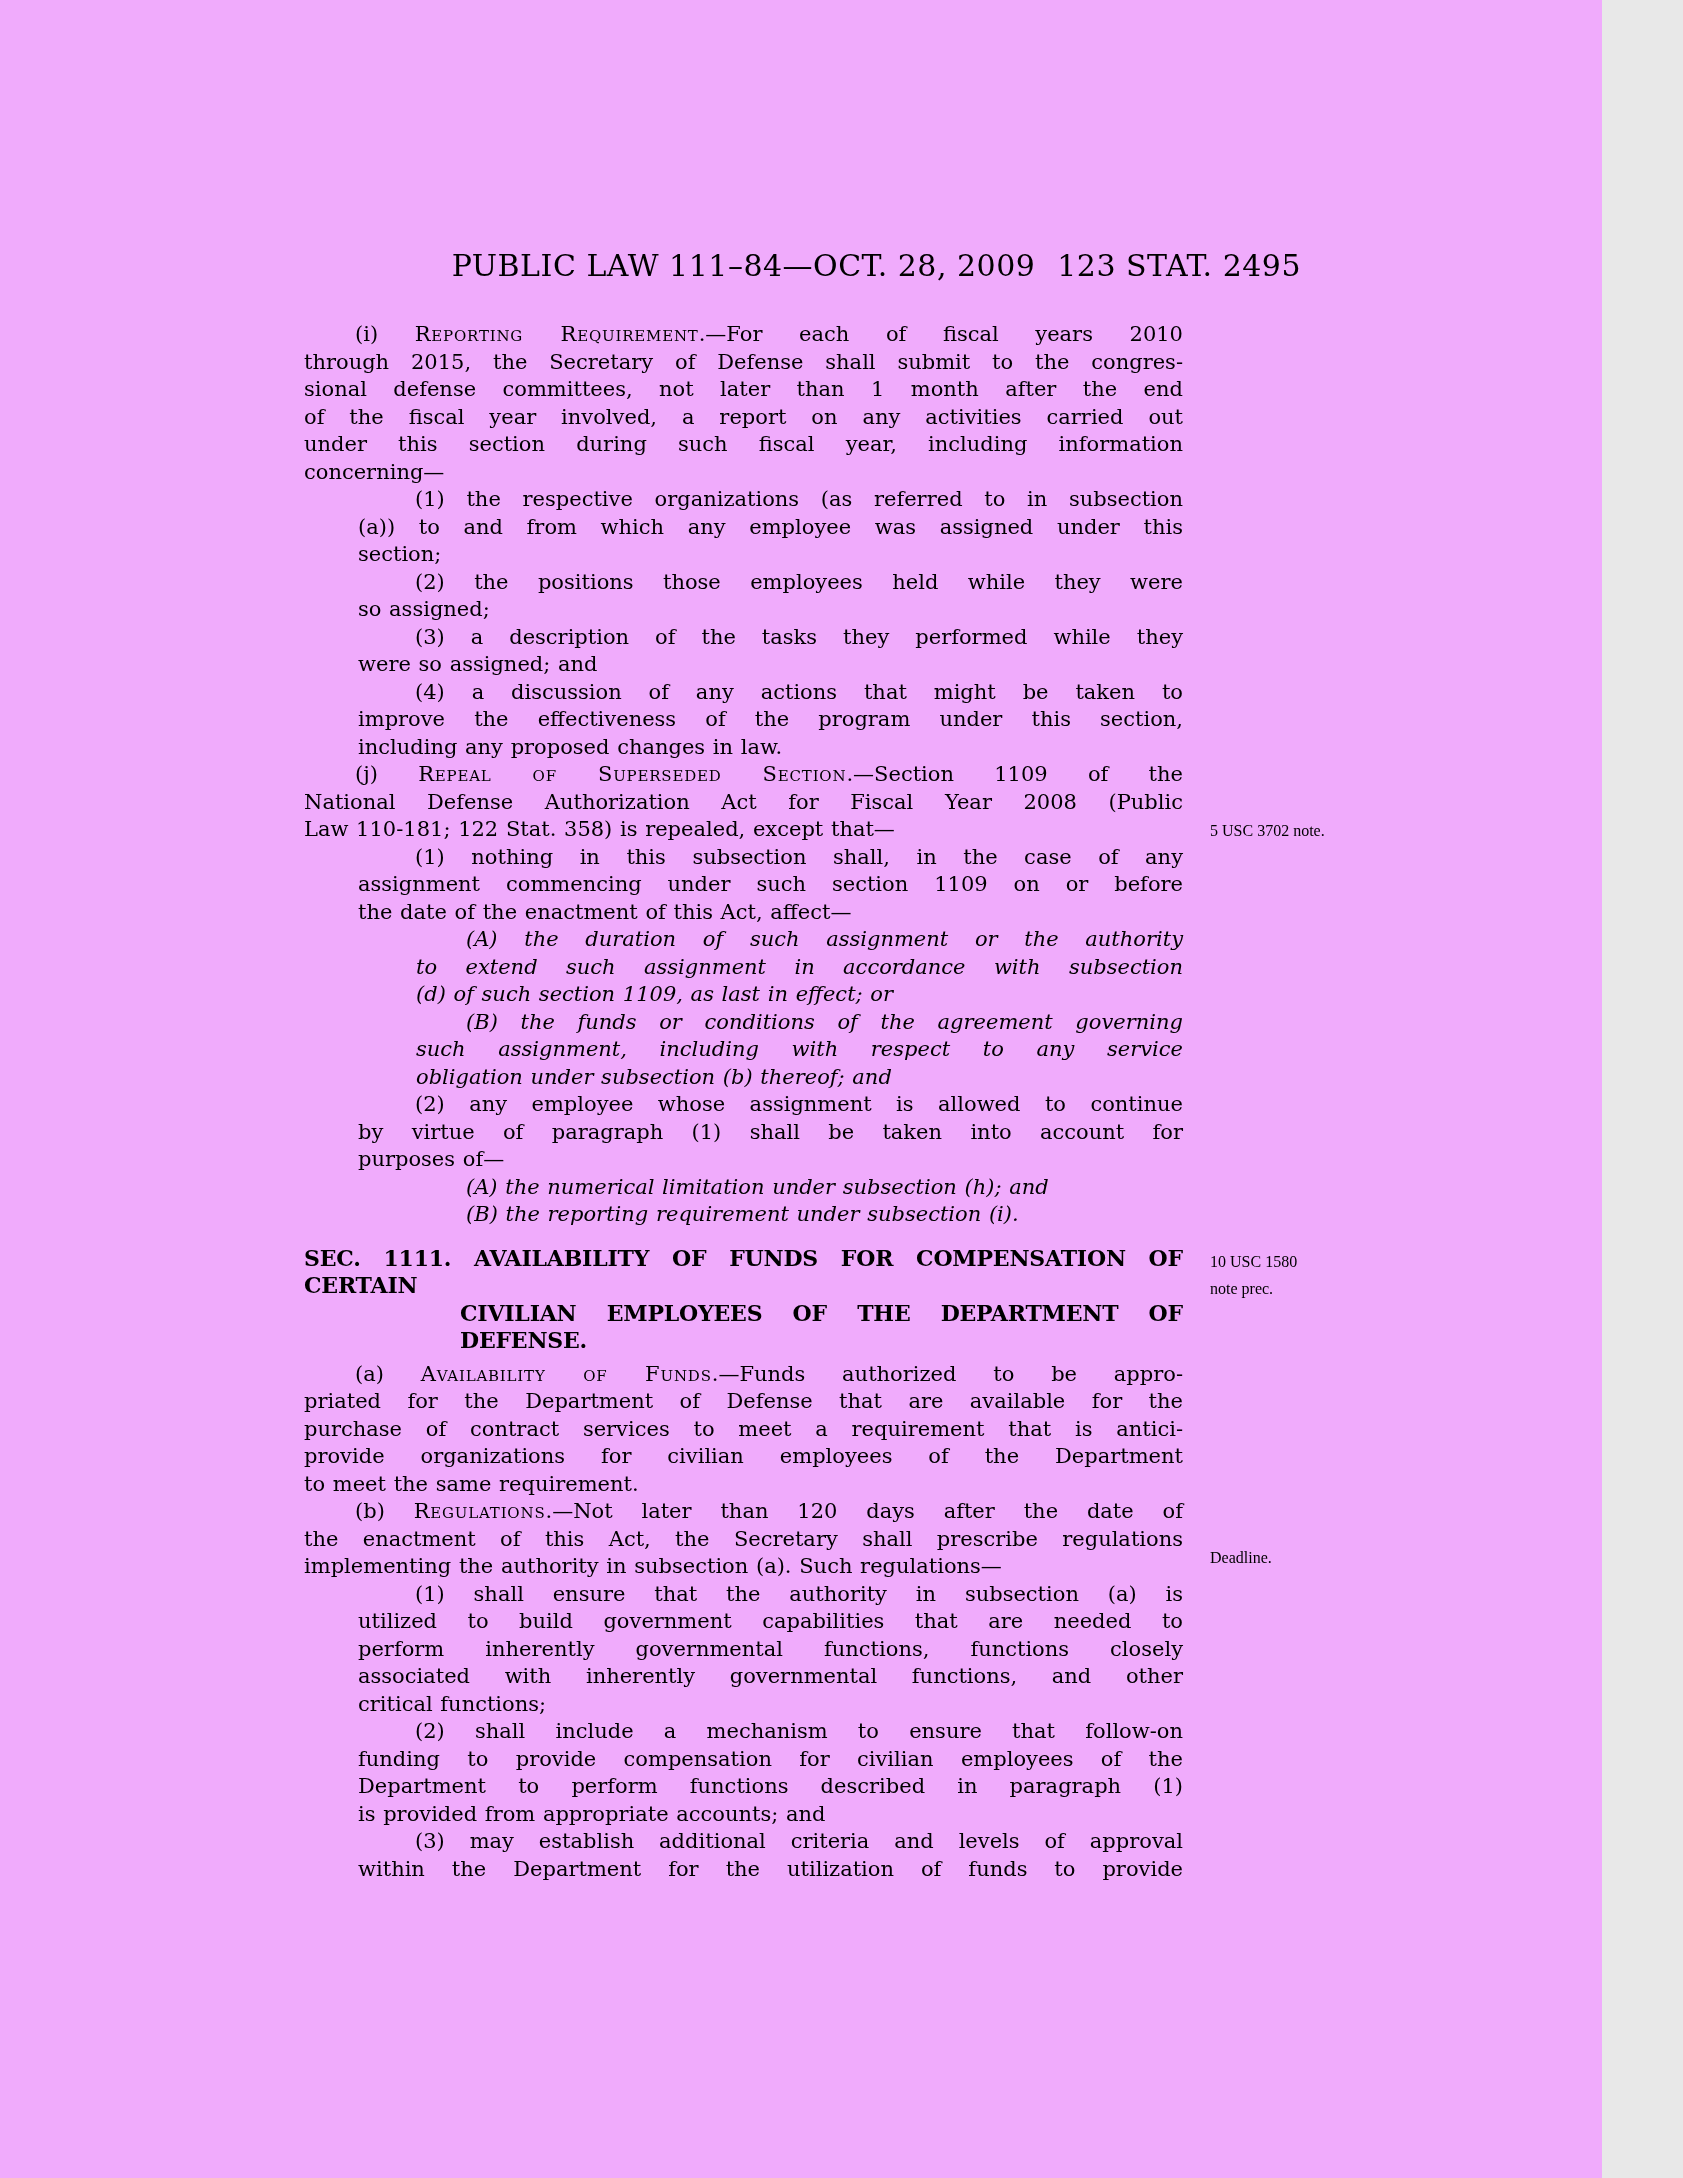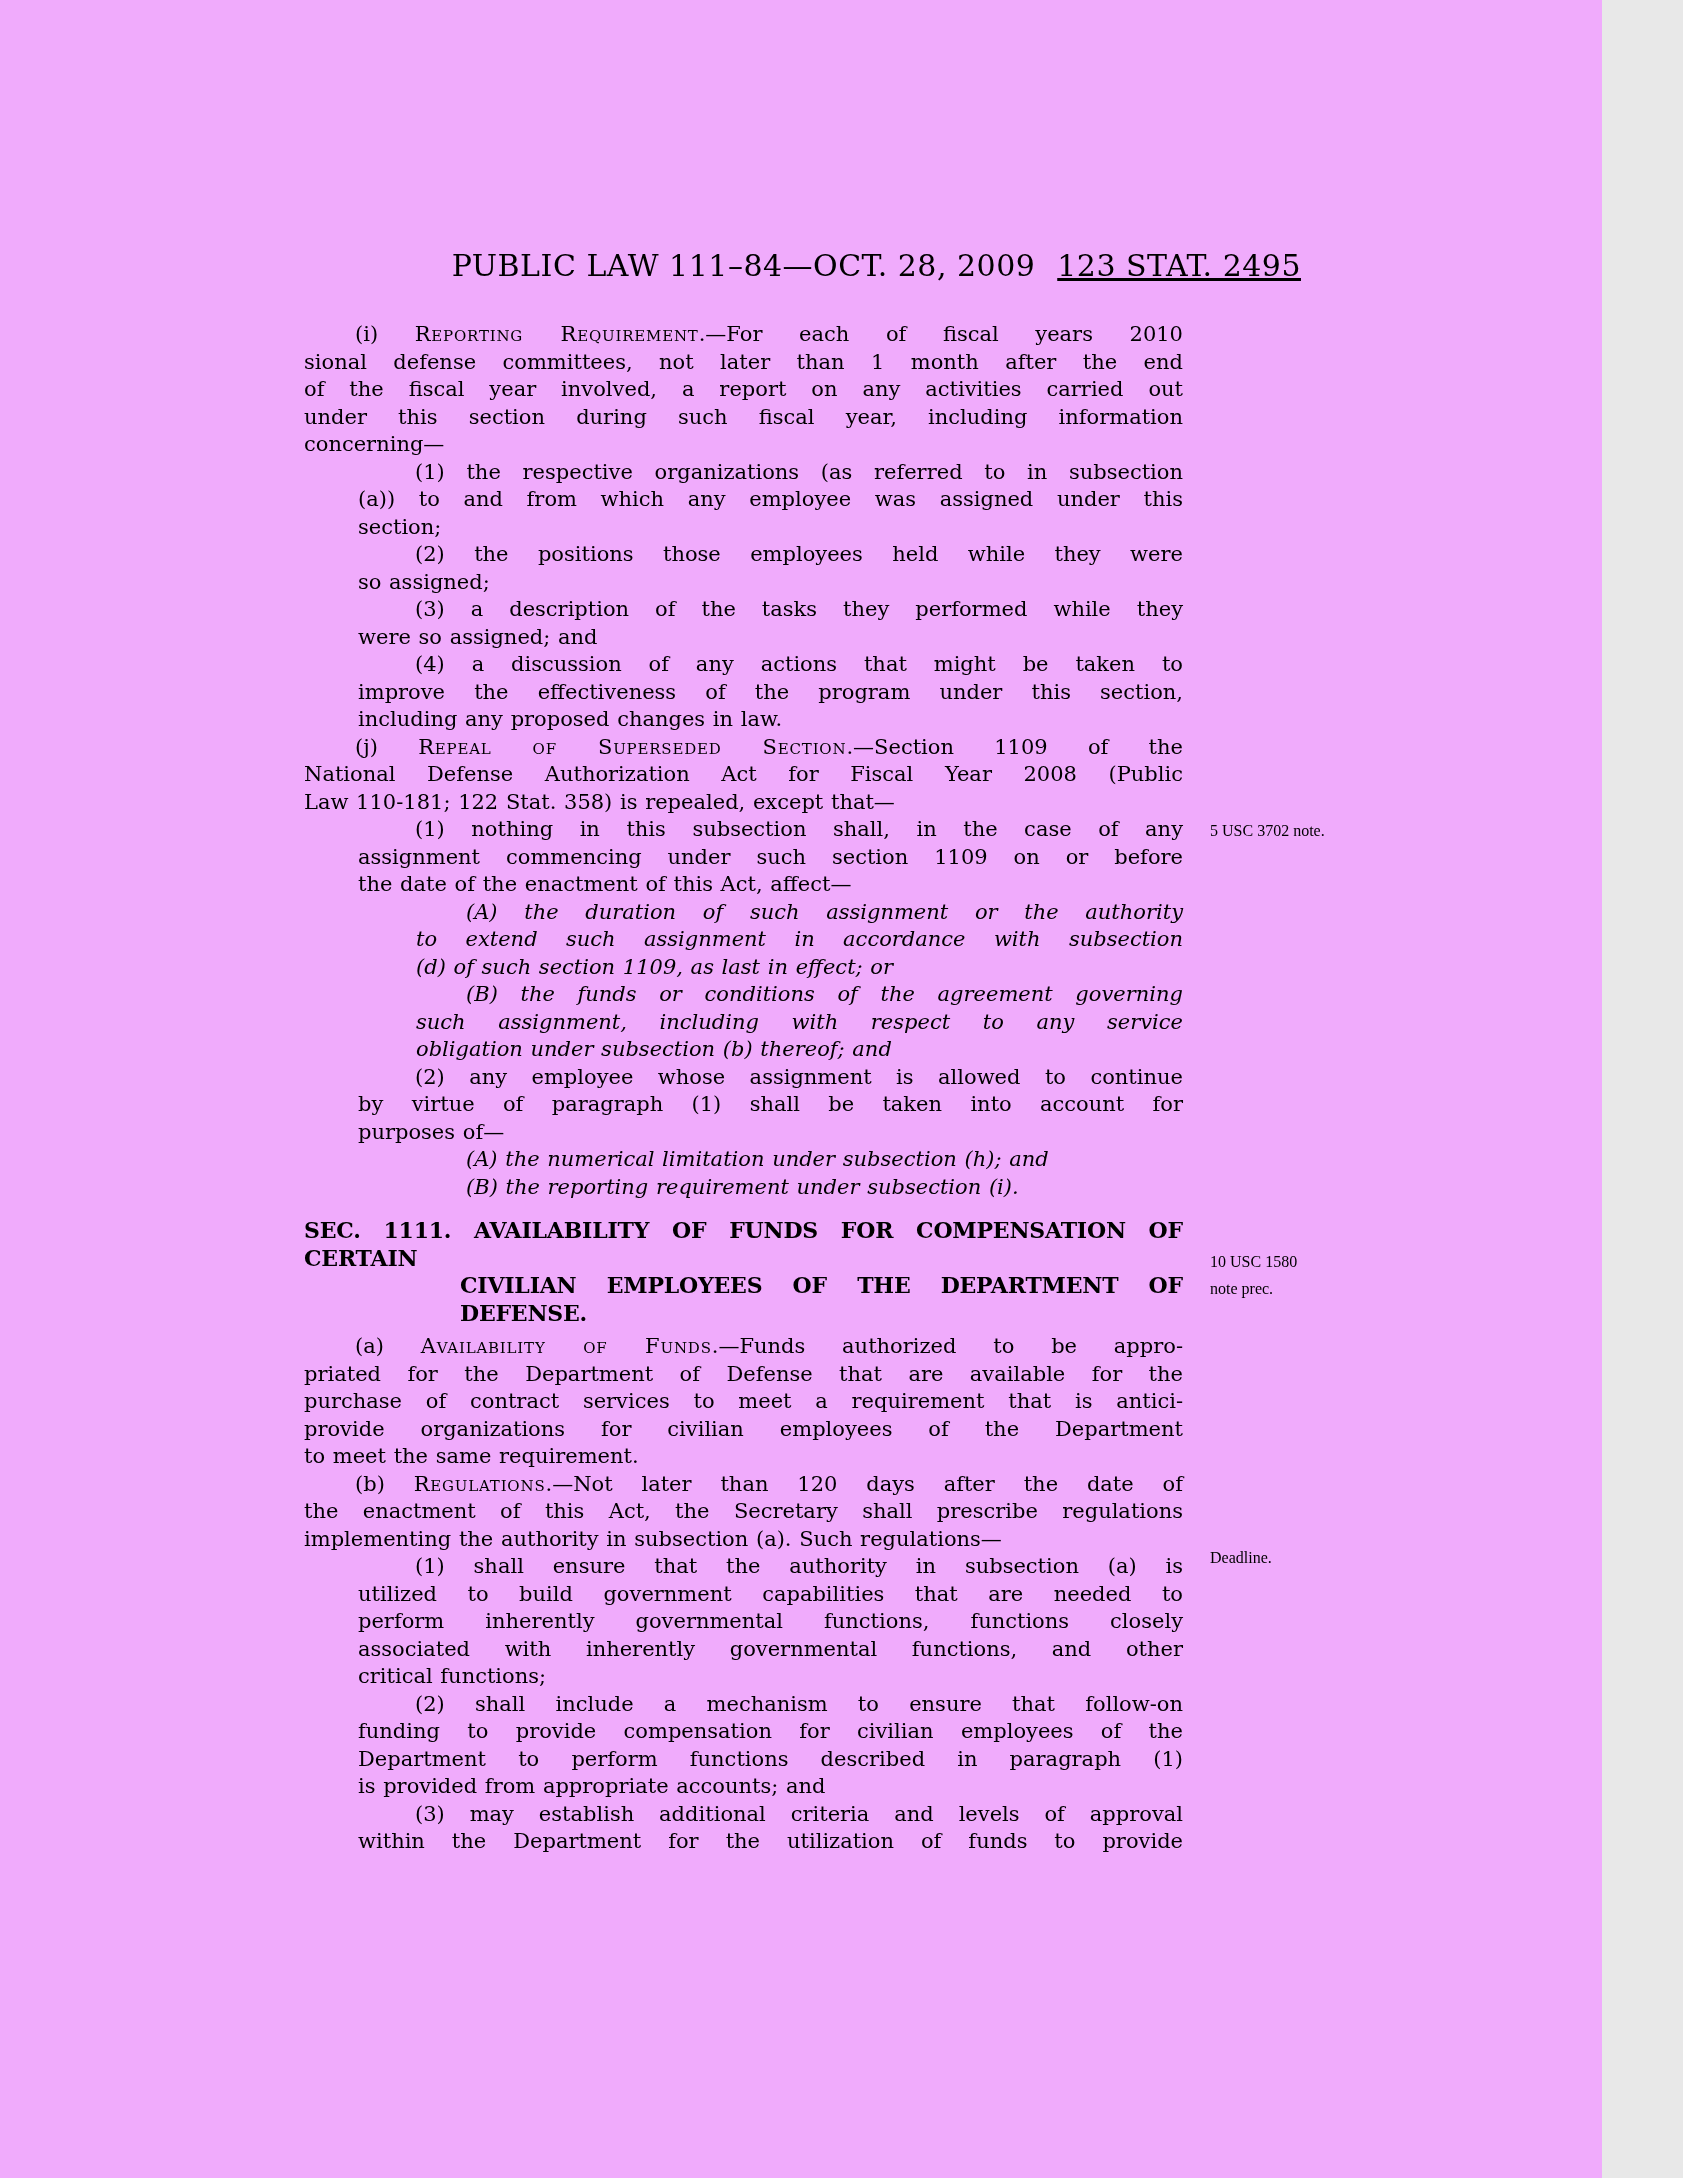--- a/index.html
+++ b/index.html
@@ -11,21 +11,21 @@
     color:#000;
     overflow:hidden;
   }
   .hdr{
     position:absolute;top:248px;
     font-size:30px;line-height:36px;
     letter-spacing:0.5px;
     white-space:nowrap;
   }
   .hdr-left{left:304px;width:879px;text-align:center;}
-  .hdr-right{right:301px;text-align:center;text-decoration:underline;}
+  .hdr-right{right:301px;text-align:center;}
   .doc{
     position:absolute;left:304px;top:321px;width:879px;
   }
   .line{
     font-size:21px;
     line-height:27.5px;
     text-align:justify;
     text-align-last:left;
     word-spacing:1px;
   }
@@ -54,20 +54,21 @@
 </style>
 </head>
 <body>
 
 <div class="page">
   <div class="hdr hdr-left">PUBLIC LAW 111–84—OCT. 28, 2009</div>
   <div class="hdr hdr-right">123 STAT. 2495</div>
   <div class="doc">
       <div class="block">
         <div class="line lv0 fl0 jl">(i) <span class="sc">Reporting Requirement</span>.—For each of fiscal years 2010</div>
+        <div class="line lv0 jl">through 2015, the Secretary of Defense shall submit to the congres-</div>
         <div class="line lv0 jl">sional defense committees, not later than 1 month after the end</div>
         <div class="line lv0 jl">of the fiscal year involved, a report on any activities carried out</div>
         <div class="line lv0 jl">under this section during such fiscal year, including information</div>
         <div class="line lv0">concerning—</div>
       </div>
       <div class="block">
         <div class="line lv1 fl1 jl">(1) the respective organizations (as referred to in subsection</div>
         <div class="line lv1 jl">(a)) to and from which any employee was assigned under this</div>
         <div class="line lv1">section;</div>
       </div>

